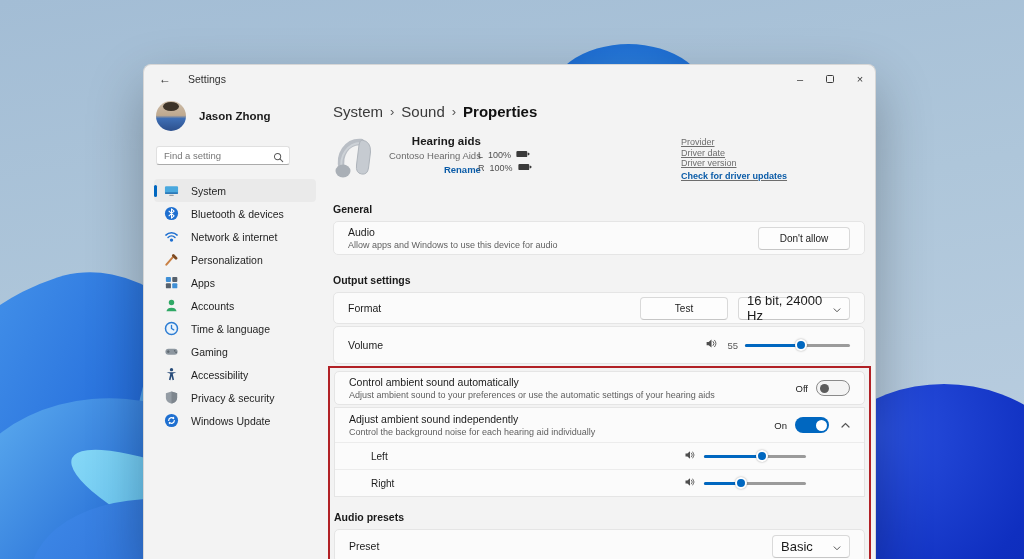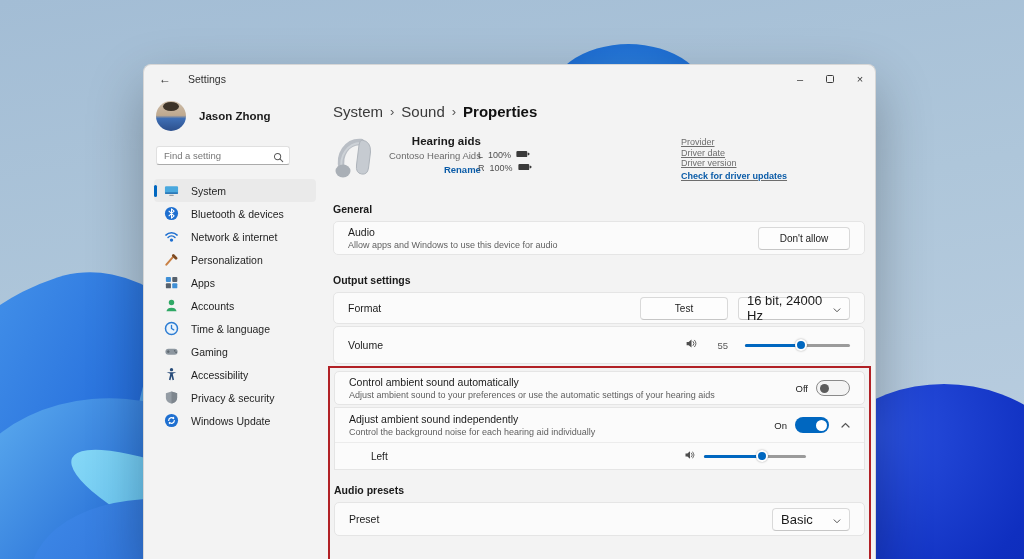--- a/index.html
+++ b/index.html
@@ -349,21 +349,21 @@
             <div class="dd" style="width:112px;">
               <span>16 bit, 24000 Hz</span>
               <span><svg width="8" height="5" viewBox="0 0 9 6">
                     <path d="M1 1 L4.5 4.5 L8 1" stroke="#555" stroke-width="1.2" fill="none" stroke-linecap="round"></path>
                   </svg></span>
             </div>
           </div>
         </div>
         <div class="card h38">
           <div class="card-title">Volume</div>
-          <div class="card-right" style="gap:17px;">
+          <div class="card-right" style="gap:7px;">
             <span><svg width="13" height="13" viewBox="0 0 16 16">
                   <path d="M2 6 h2.5 L8 3 v10 L4.5 10 H2 z" fill="#4f4f4f"></path>
                   <path d="M10 5.5 a3.5 3.5 0 0 1 0 5 M11.8 4 a6 6 0 0 1 0 8" stroke="#4f4f4f" stroke-width="1.1" fill="none" stroke-linecap="round"></path>
                 </svg></span>
             <span class="vol-num">55</span>
             <div class="slider">
               <div class="track"></div>
               <div class="fill" style="width: 53%;"></div>
               <div class="thumb" style="left: 53%;"></div>
             </div>
@@ -409,20 +409,34 @@
                       <path d="M2 6 h2.5 L8 3 v10 L4.5 10 H2 z" fill="#4f4f4f"></path>
                       <path d="M10 5.5 a3.5 3.5 0 0 1 0 5 M11.8 4 a6 6 0 0 1 0 8" stroke="#4f4f4f" stroke-width="1.1" fill="none" stroke-linecap="round"></path>
                     </svg></span>
                 <div class="slider small">
                   <div class="track"></div>
                   <div class="fill" style="width: 57%;"></div>
                   <div class="thumb" style="left: 57%;"></div>
                 </div>
               </div>
             </div>
+            <div class="sub-row">
+              <span class="sub-label">Right</span>
+              <div class="sub-right">
+                <span><svg width="12" height="12" viewBox="0 0 16 16">
+                      <path d="M2 6 h2.5 L8 3 v10 L4.5 10 H2 z" fill="#4f4f4f"></path>
+                      <path d="M10 5.5 a3.5 3.5 0 0 1 0 5 M11.8 4 a6 6 0 0 1 0 8" stroke="#4f4f4f" stroke-width="1.1" fill="none" stroke-linecap="round"></path>
+                    </svg></span>
+                <div class="slider small">
+                  <div class="track"></div>
+                  <div class="fill" style="width: 36%;"></div>
+                  <div class="thumb" style="left: 36%;"></div>
+                </div>
+              </div>
+            </div>
           </div>
 
           <div class="section-h" style="margin-top:14px;">Audio presets</div>
           <div class="card h34 mt6">
             <div class="card-title">Preset</div>
             <div class="card-right">
               <div class="dd" style="width:78px;">
                 <span>Basic</span>
                 <span><svg width="8" height="5" viewBox="0 0 9 6">
                       <path d="M1 1 L4.5 4.5 L8 1" stroke="#555" stroke-width="1.2" fill="none" stroke-linecap="round"></path>

